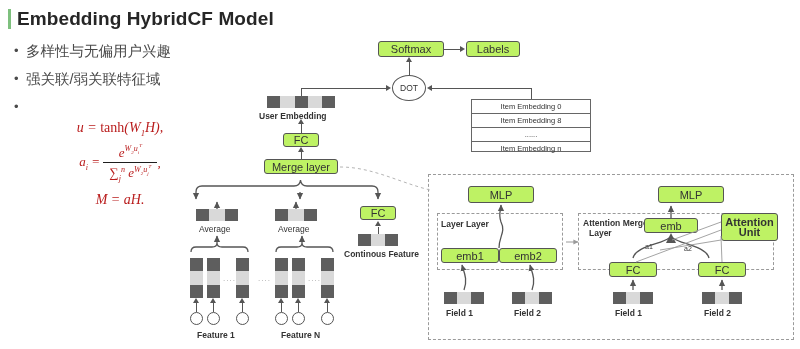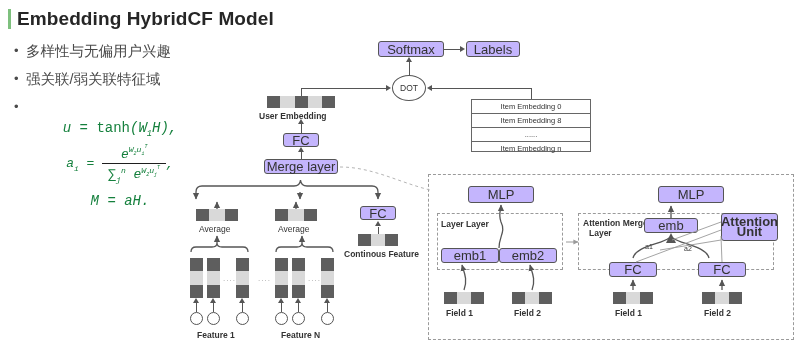--- a/index.html
+++ b/index.html
@@ -11,35 +11,35 @@
 
   
   .accent-bar{position:absolute;left:8px;top:9px;width:3px;height:20px;background:#7ec07e;}
   .title{position:absolute;left:17px;top:8px;font-size:19px;font-weight:bold;color:#262626;letter-spacing:.1px;}
   .bullets{position:absolute;left:14px;top:42px;width:230px;}
   .bullet{display:flex;align-items:flex-start;margin-bottom:10px;font-size:14.5px;color:#4a4a4a;}
   .bullet .dot{width:12px;flex:none;color:#4a4a4a;font-size:13px;line-height:18px;}
   .bullet .btxt{line-height:18px;}
 
   
-  .formulas{position:absolute;left:30px;top:120px;width:180px;font-family:Liberation Mono, monospace;color:#15803d;}
+  .formulas{position:absolute;left:30px;top:120px;width:180px;font-family:Liberation Serif, serif;color:#b91c1c;}
   .f-row{display:flex;align-items:center;justify-content:center;margin-bottom:4px;}
   .f1{font-size:14px;font-style:italic;}
   .fn{font-style:normal;}
   .frac{display:inline-block;vertical-align:middle;text-align:center;}
   .frac .num{display:block;border-bottom:1px solid #1e1e1e;padding:0 6px 1px 6px;}
   .frac .den{display:block;padding:1px 6px 0 6px;}
   sup{font-size:.62em;vertical-align:super;}
   sub{font-size:.62em;vertical-align:sub;}
   .f-row.f2{margin-top:6px;font-size:13px;font-style:italic;}
   .f-row.f3{margin-top:10px;font-size:14px;font-style:italic;}
 
   
-  .box{position:absolute;border:1.3px solid #555;border-radius:3px;background:#c4b5fd;
-       display:flex;align-items:center;justify-content:center;font-size:13px;color:#333;
+  .box{position:absolute;border:1.3px solid #555;border-radius:3px;background:#bef264;
+       display:flex;align-items:center;justify-content:center;font-size:11px;color:#333;
        box-sizing:border-box;}
   .lbl{position:absolute;font-size:8.5px;color:#333;white-space:nowrap;}
   .lbl.b{font-weight:bold;}
   .circle{position:absolute;border:1.4px solid #555;border-radius:50%;background:#fff;
           display:flex;align-items:center;justify-content:center;font-size:8.5px;color:#333;box-sizing:border-box;}
   .vline{position:absolute;background:#555;width:1.3px;}
   .hline{position:absolute;background:#555;height:1.3px;}
   .arrow-up{position:absolute;width:0;height:0;border-left:3.4px solid transparent;border-right:3.4px solid transparent;border-bottom:5px solid #555;}
   .arrow-right{position:absolute;width:0;height:0;border-top:3.4px solid transparent;border-bottom:3.4px solid transparent;border-left:5px solid #555;}
   .arrow-left{position:absolute;width:0;height:0;border-top:3.4px solid transparent;border-bottom:3.4px solid transparent;border-right:5px solid #555;}

